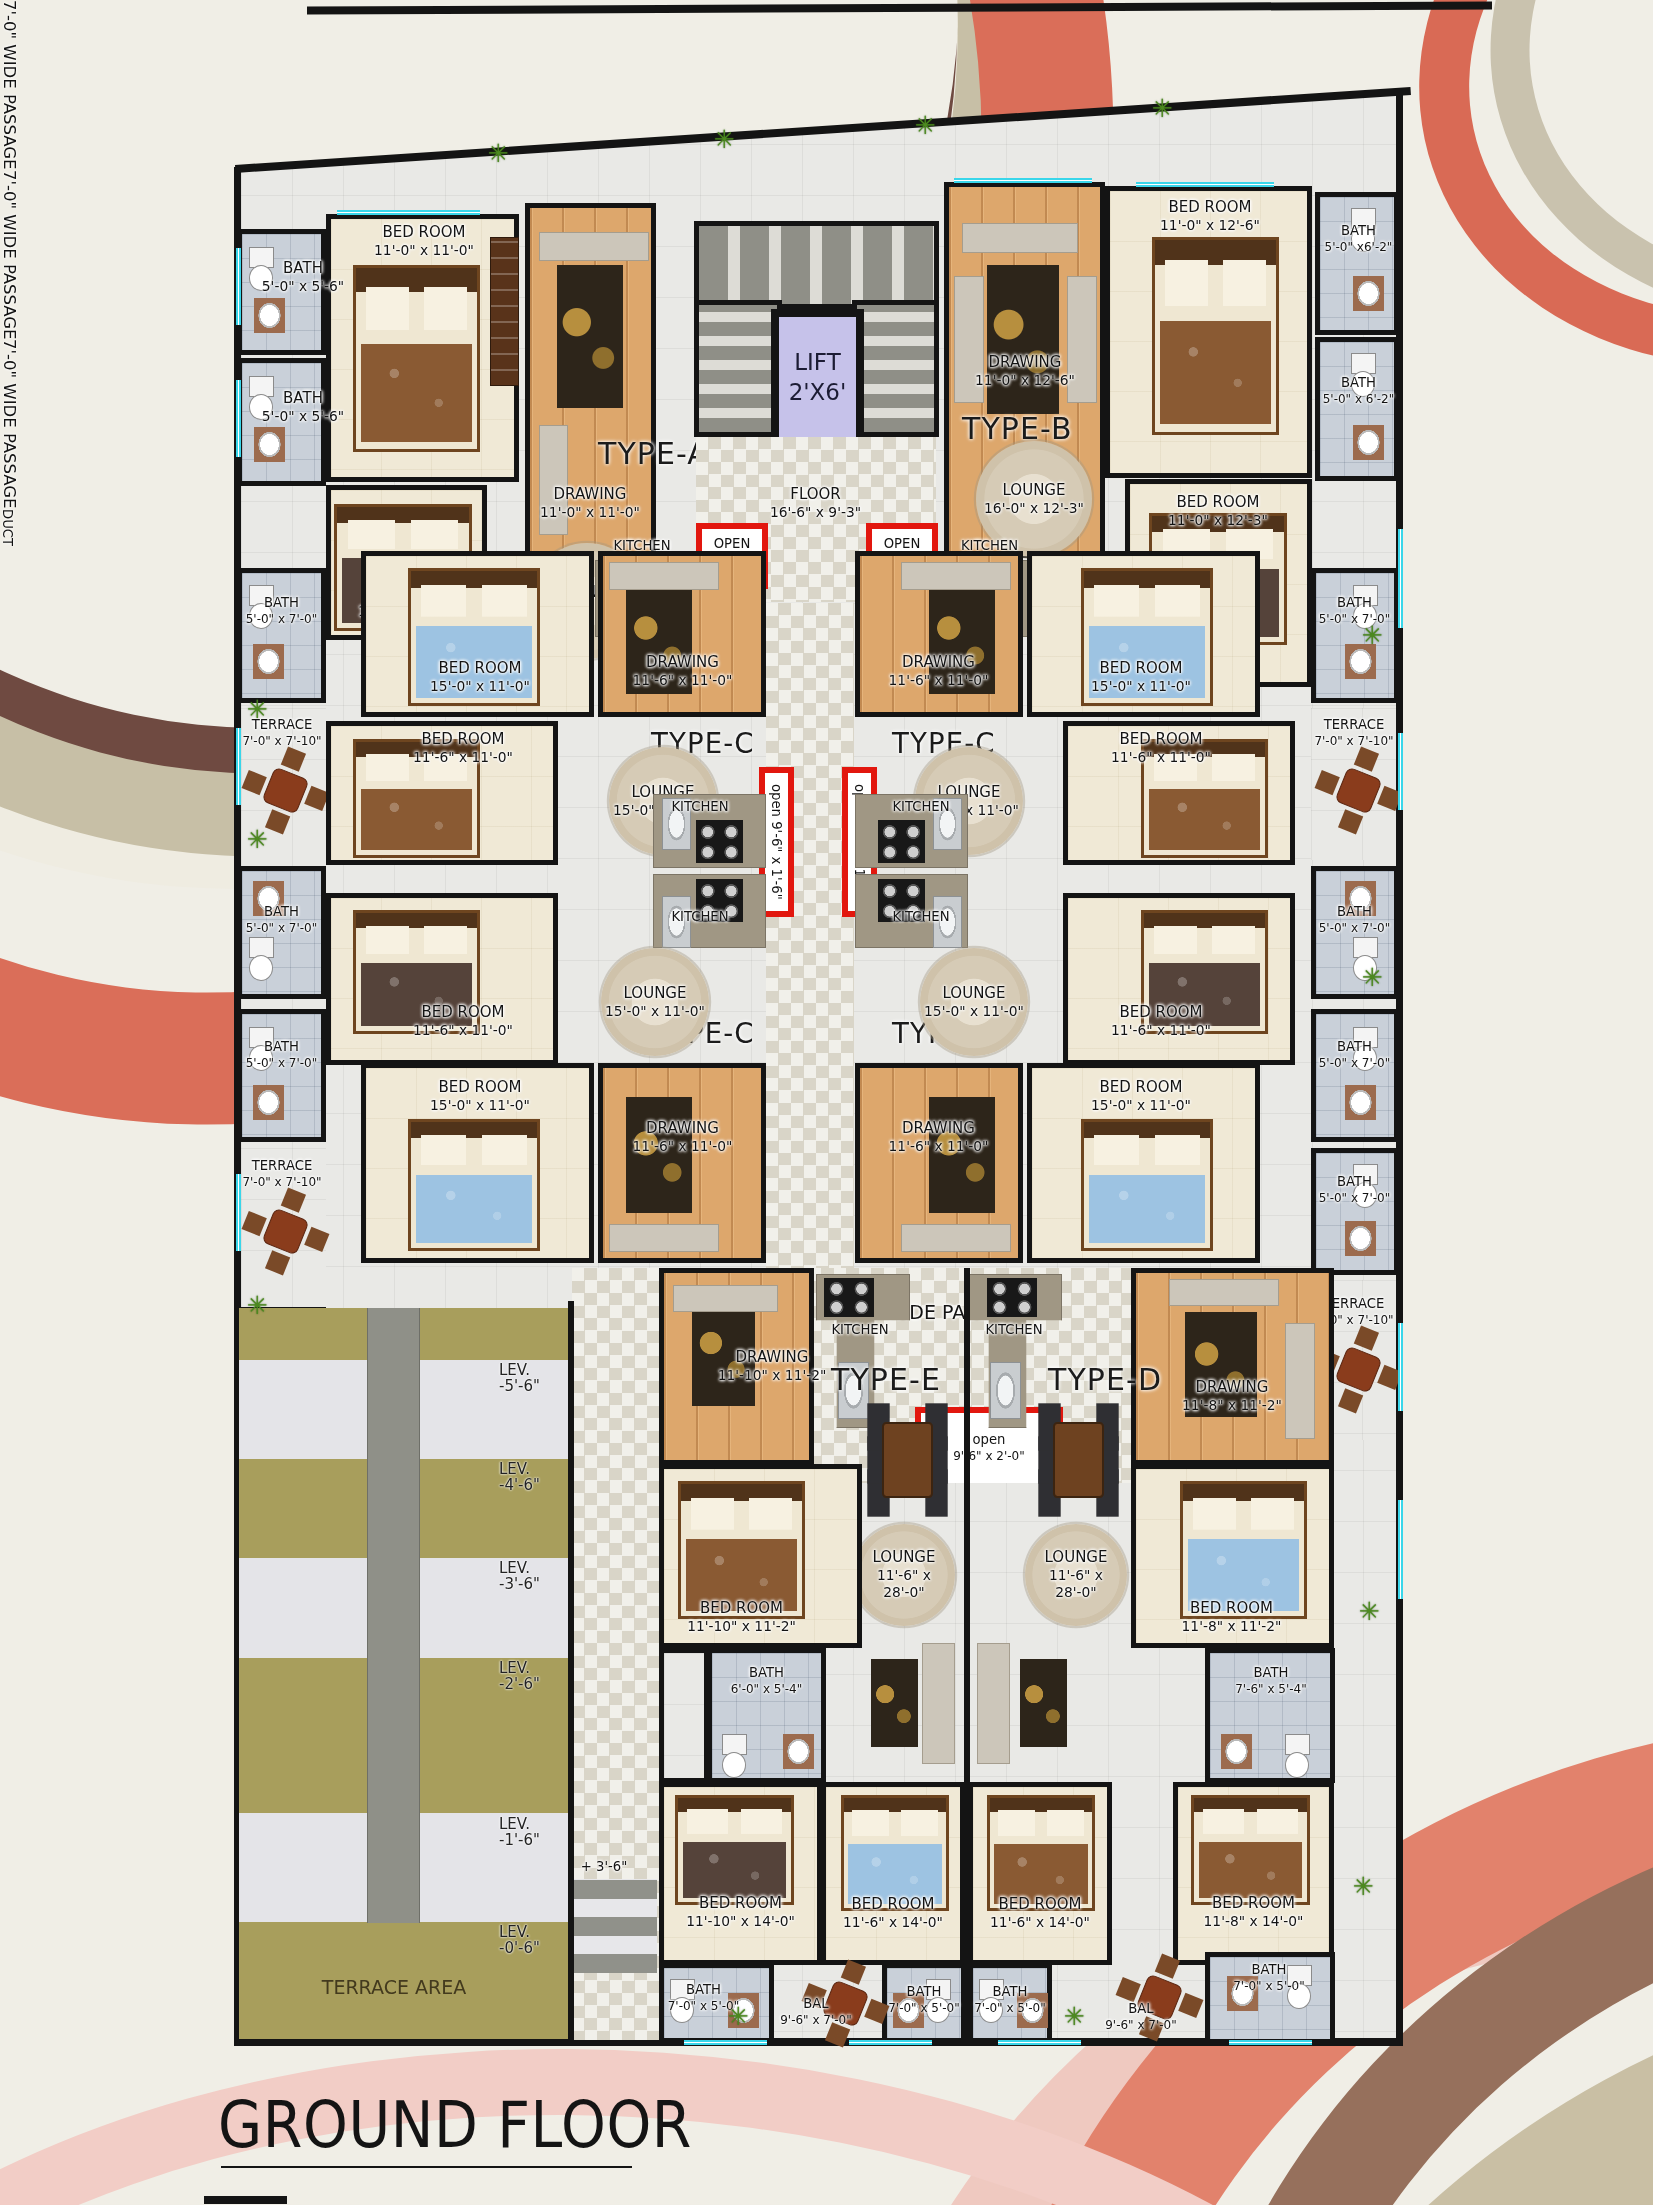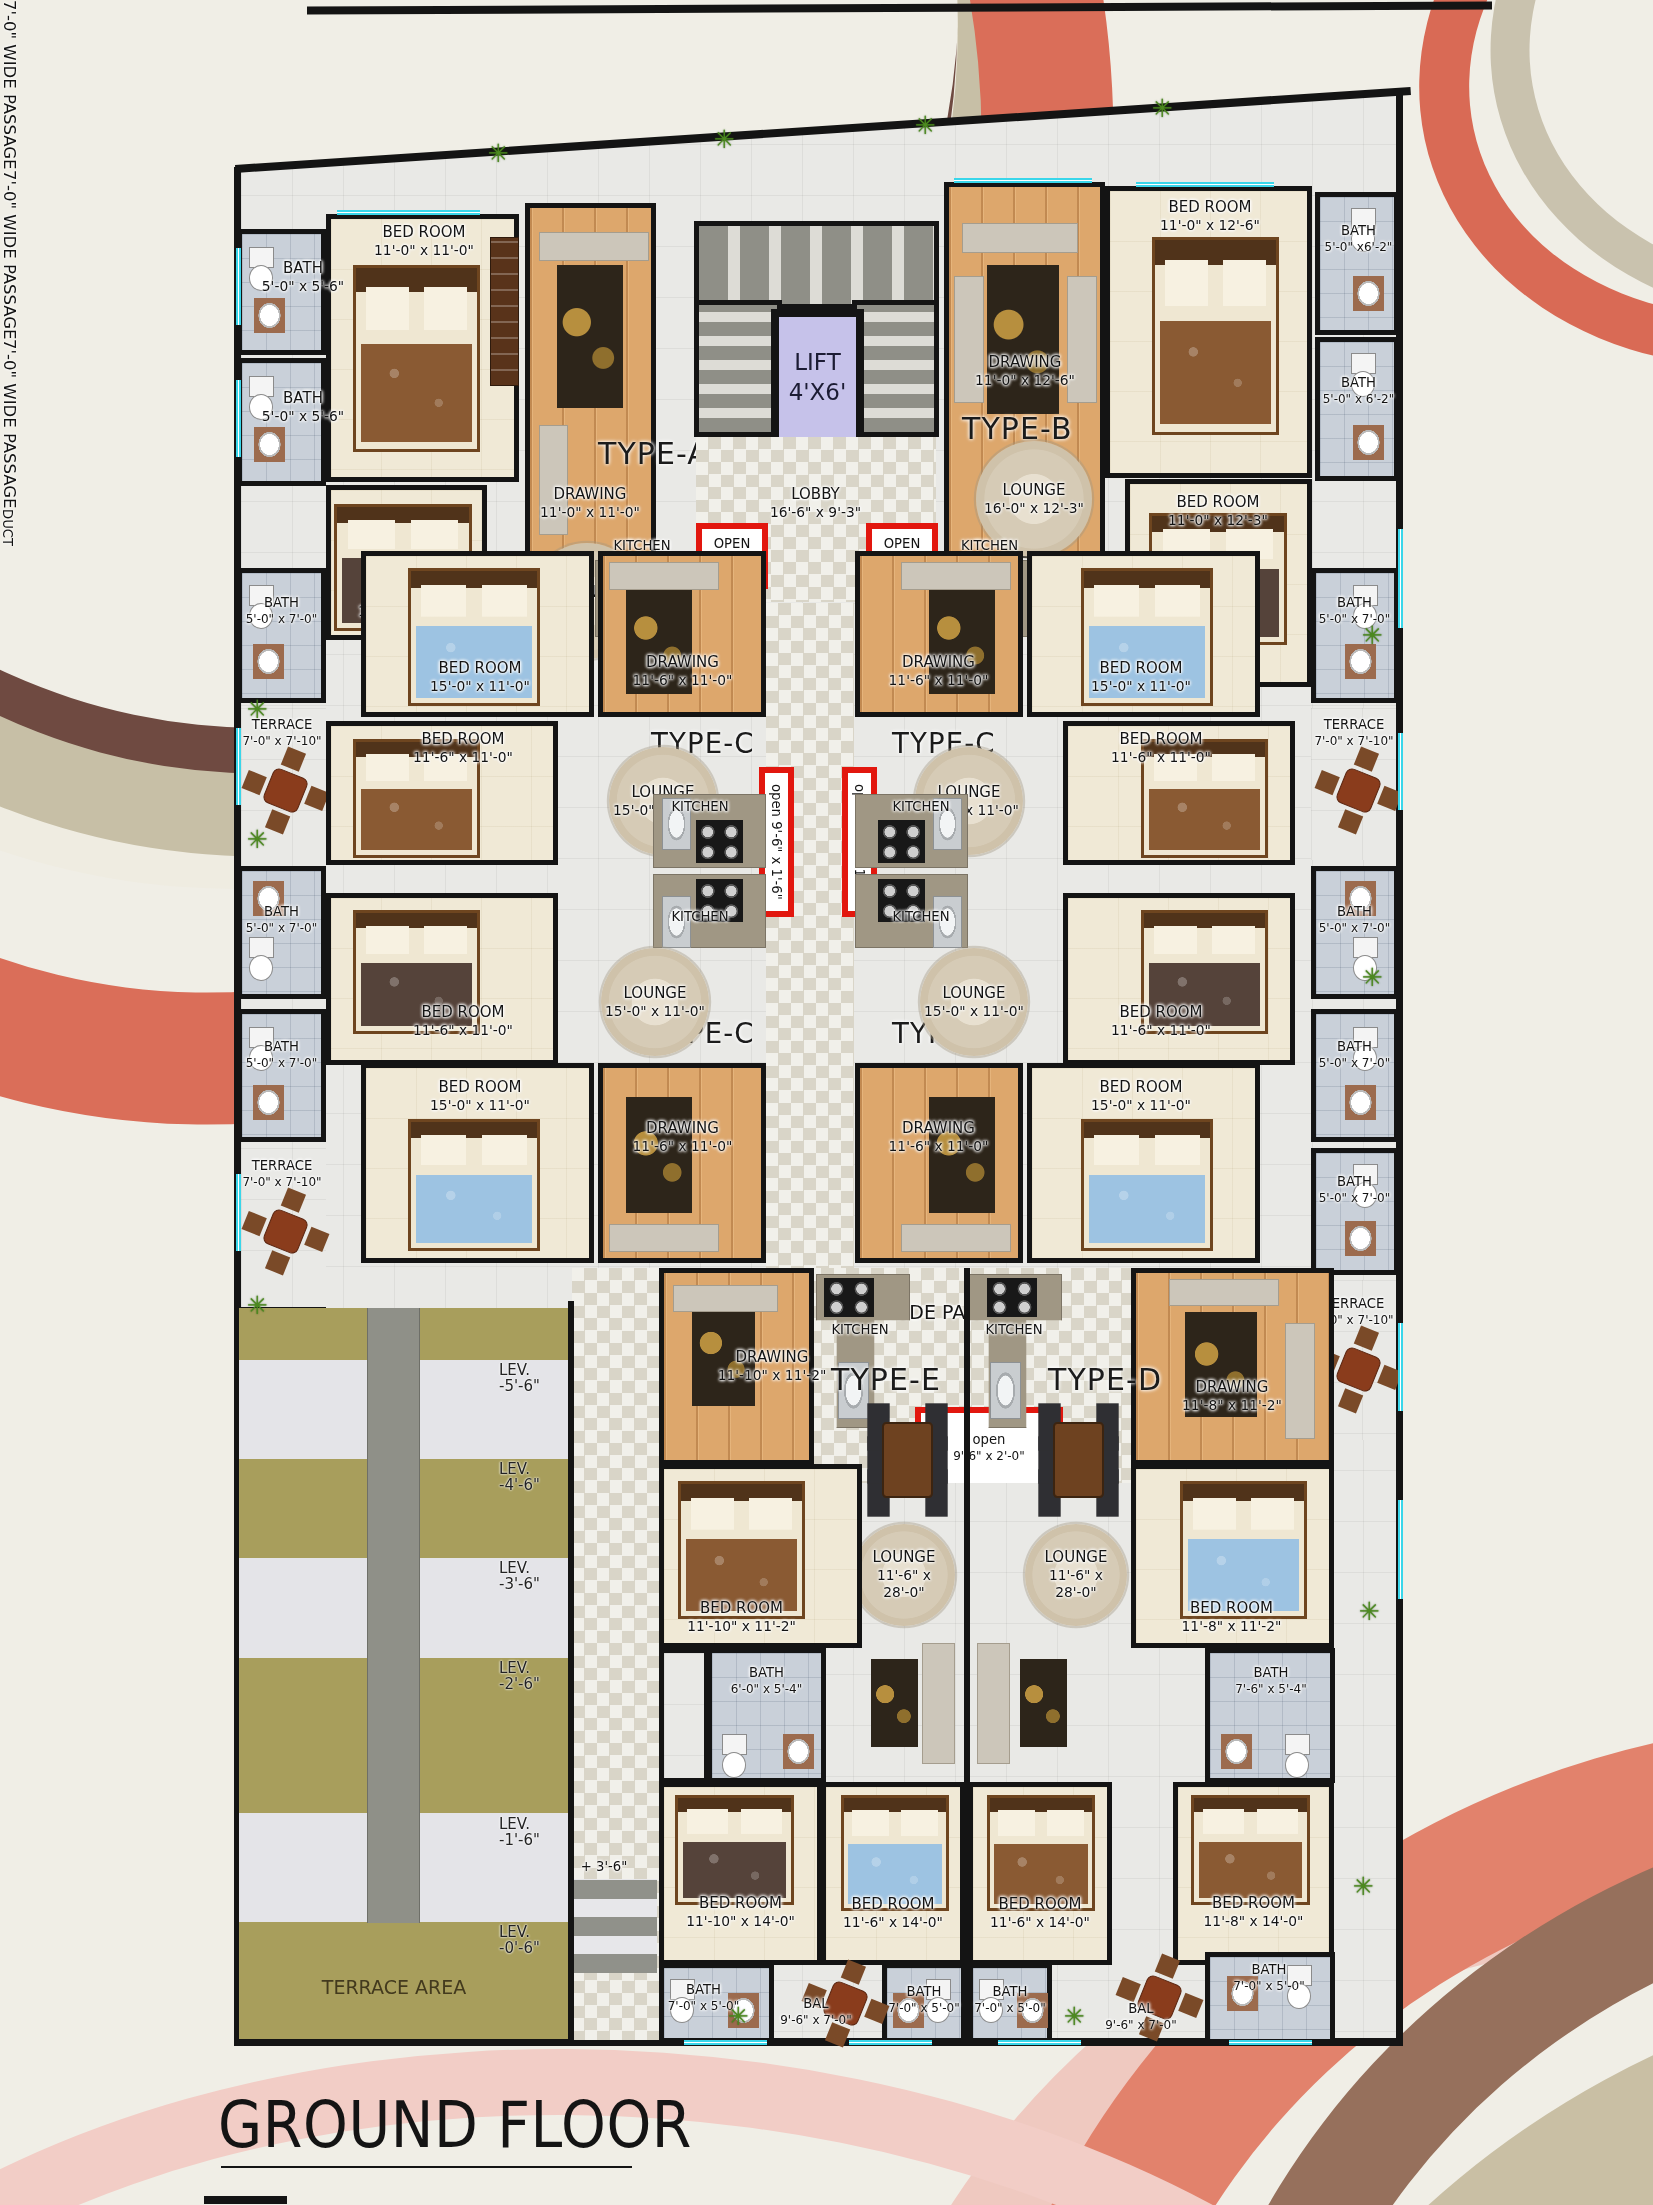--- a/index.html
+++ b/index.html
@@ -177,26 +177,26 @@
   <div class="lbl small" style="left:598px;top:538px;width:88px;">
     <span class="nm">KITCHEN</span>
     </div>
 
   <div class="room stairs-top" style="left:694px;top:221px;width:245px;height:88px;"></div>
   <div class="room stairs-side" style="left:694px;top:300px;width:88px;height:137px;"></div>
   <div class="room stairs-side" style="left:852px;top:300px;width:87px;height:137px;"></div>
   <div class="lift" style="left:771px;top:309px;width:93px;height:138px;">
     <div>
         <span class="nm">LIFT</span>
-        <span class="nm">4'X6'</span>
+        <span class="nm">2'X6'</span>
       </div>
   </div>
   <div class="abs checker-s" style="left:696px;top:437px;width:240px;height:165px;"></div>
   <div class="lbl" style="left:733px;top:485px;width:165px;">
-    <span class="nm">LOBBY</span>
+    <span class="nm">FLOOR</span>
       <span class="dm">16'-6" x 9'-3"</span>
     </div>
   <div class="redbox" style="left:696px;top:523px;width:72px;height:66px;border-bottom:none;">
     <div class="lbl small" style="position:static;width:66px;">
         <span class="nm">OPEN</span>
         <span class="dm">4'-4" x 3'-3"</span>
       </div>
   </div>
   <div class="redbox" style="left:866px;top:523px;width:72px;height:66px;border-bottom:none;">
     <div class="lbl small" style="position:static;width:66px;">

